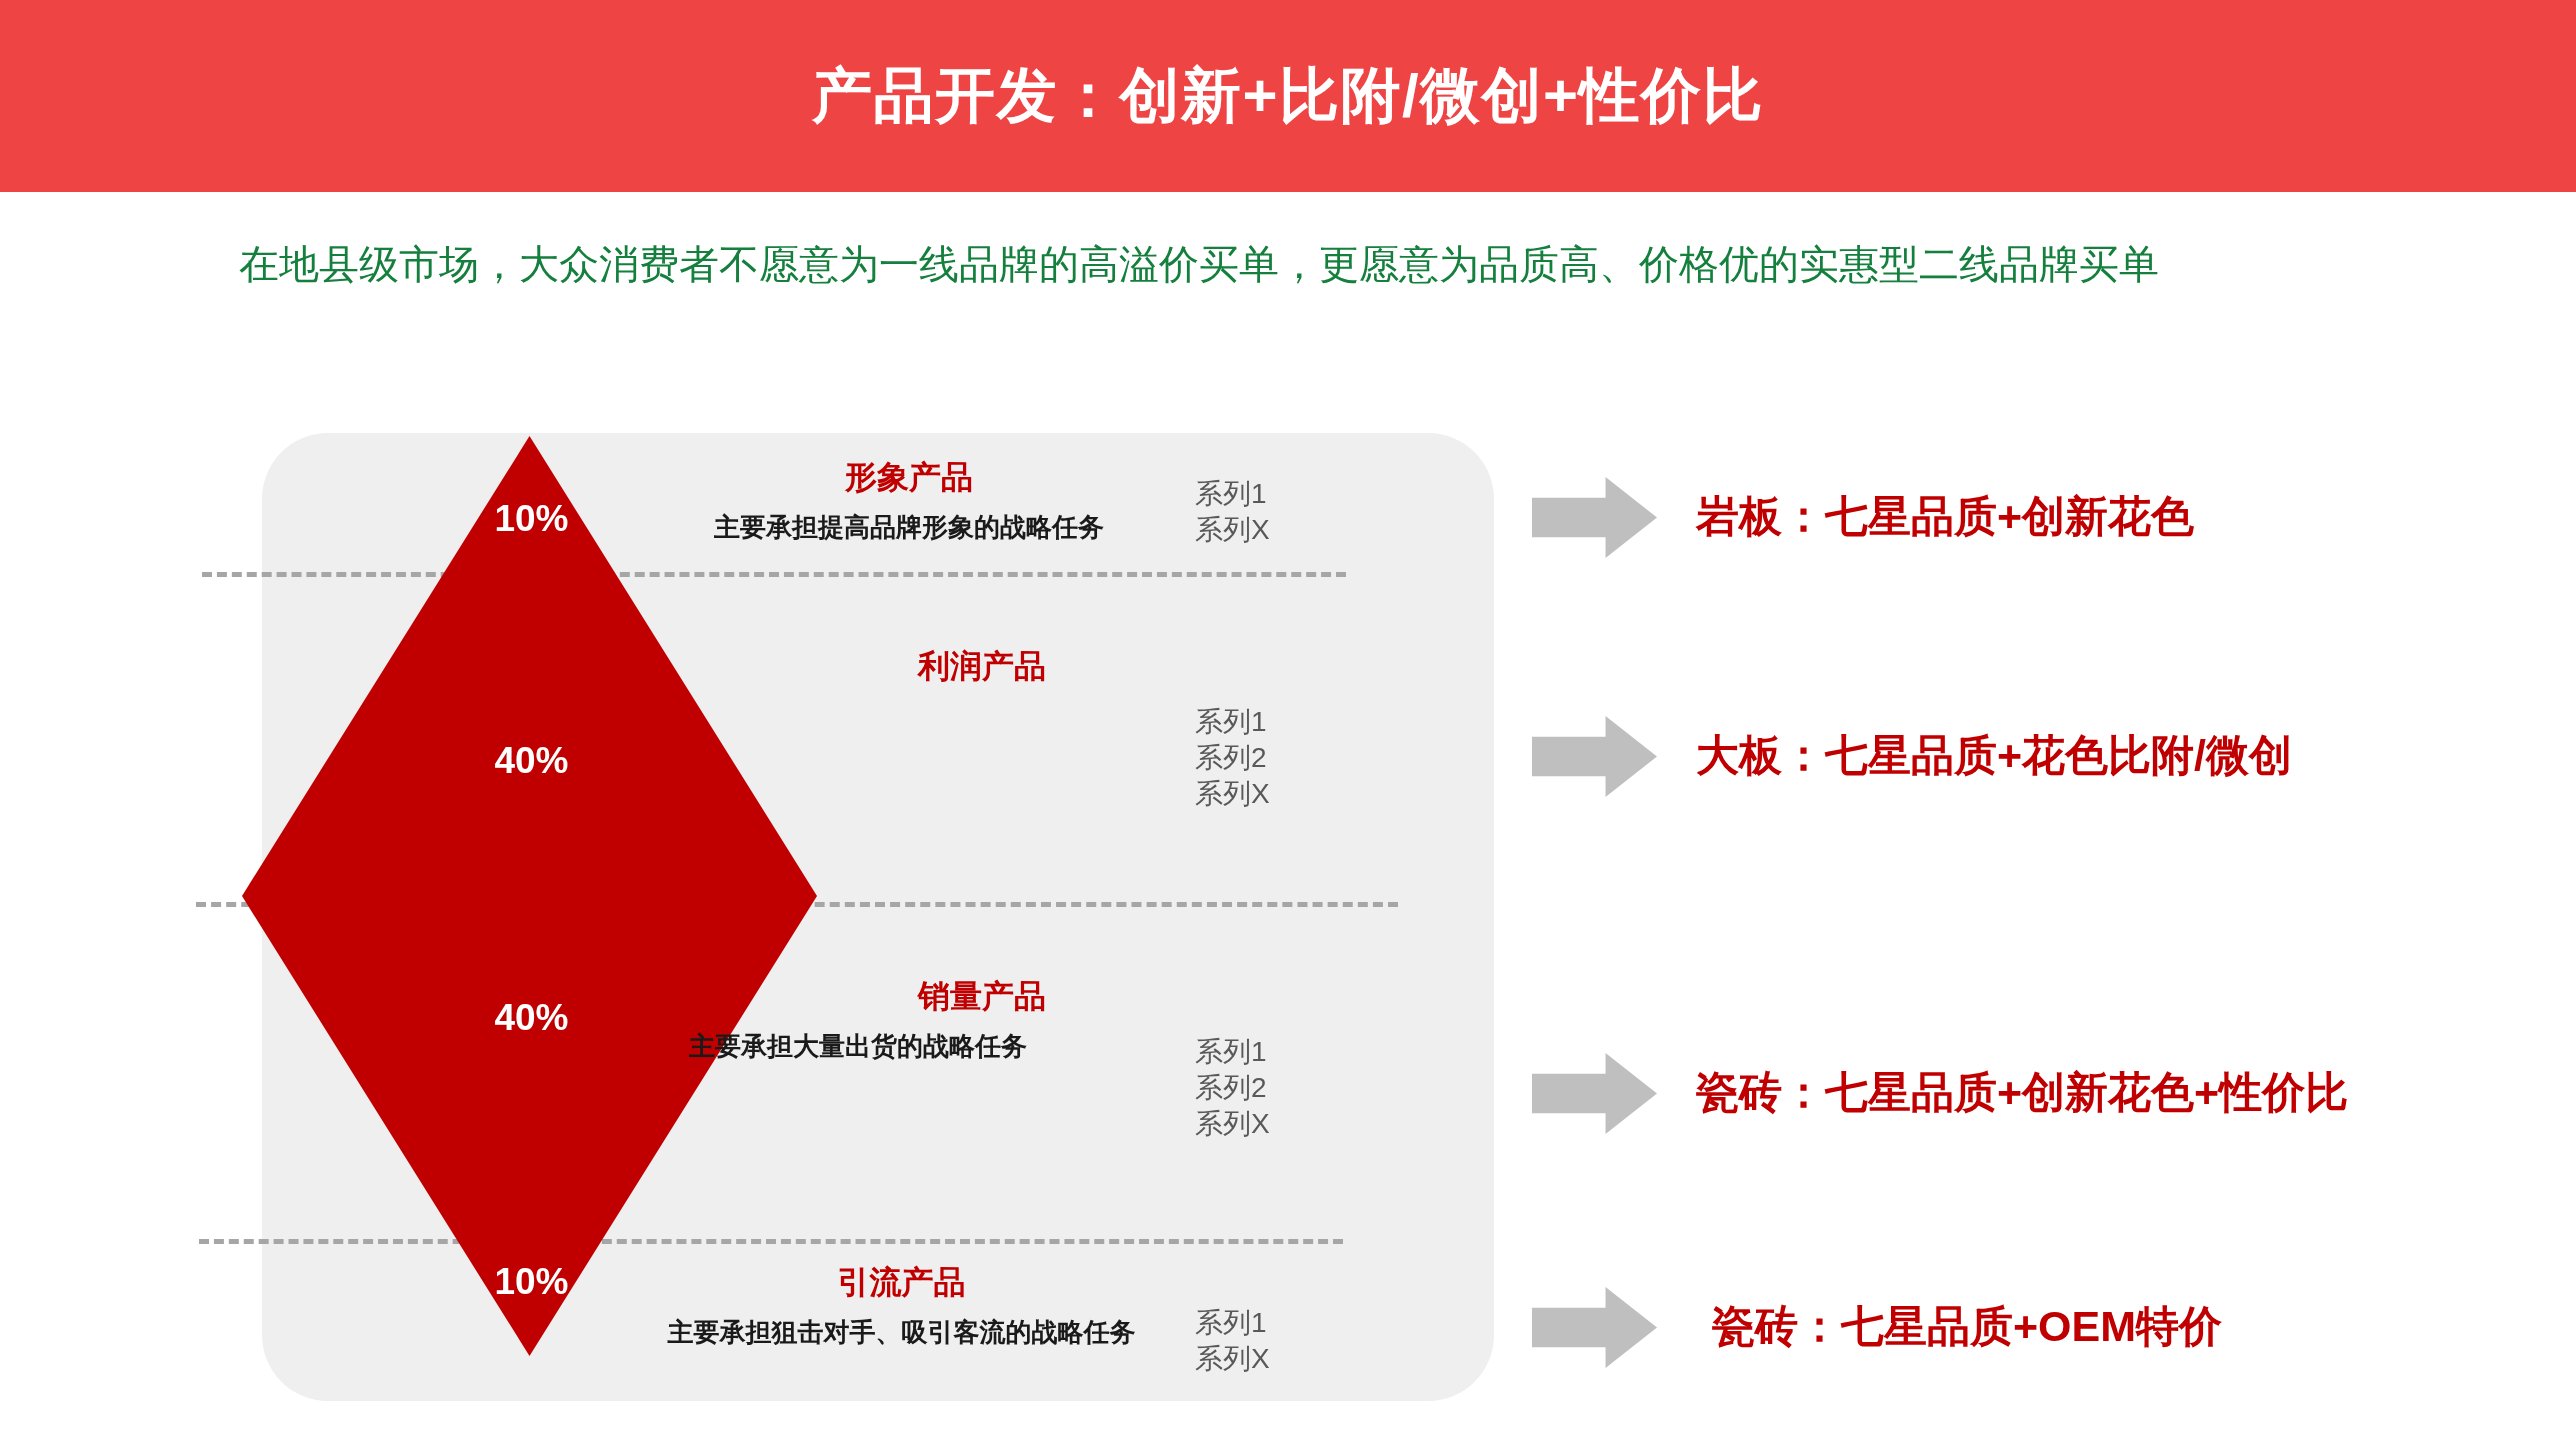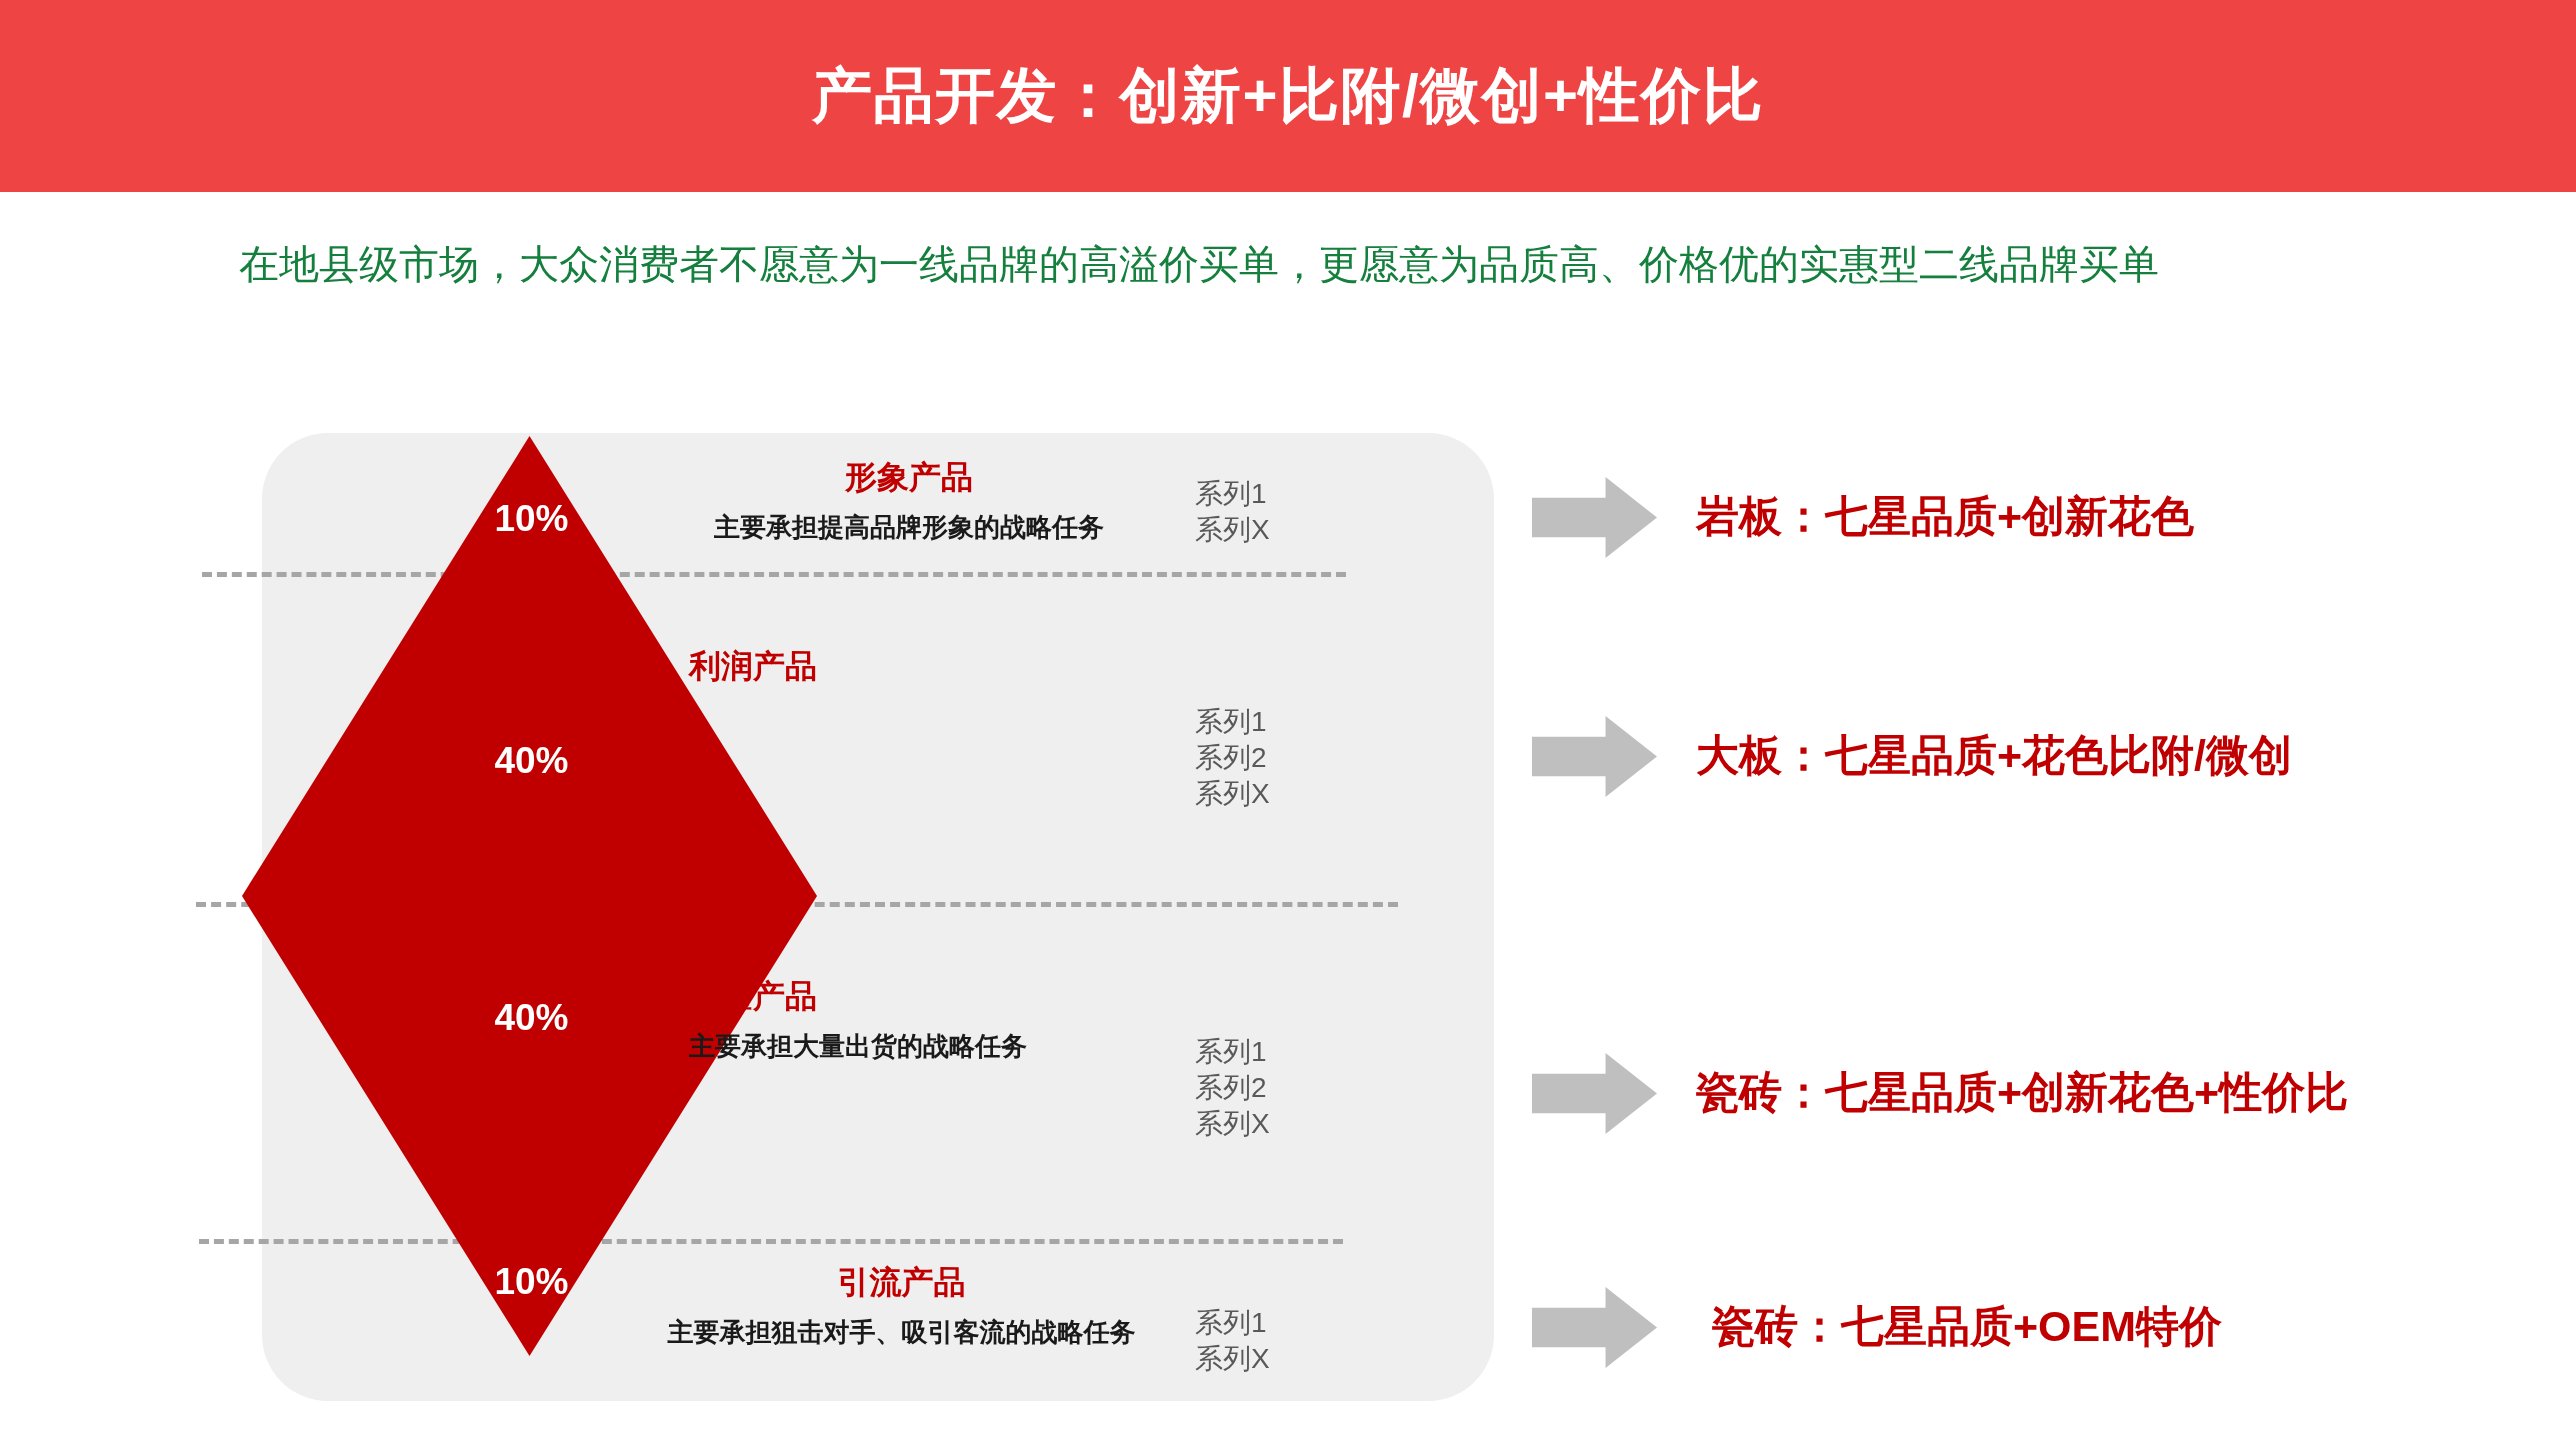--- a/index.html
+++ b/index.html
@@ -108,21 +108,21 @@
     font-weight: bold;
     font-size: 26px;
     white-space: nowrap;
   }
 
   .prod-1 { left: 645px;  top: 456px; text-align: center; width: 528px; }
   .prod-2 { left: 689px;  top: 645px; text-align: left;  width: 586px; }
   .prod-3 { left: 689px;  top: 975px; text-align: left; width: 586px; }
   .prod-4 { left: 557px;  top: 1261px; text-align: center; width: 689px; }
 
-  .prod-2 .prod-title, .prod-3 .prod-title { }
+  .prod-2 .prod-title, .prod-3 .prod-title { text-align: center; }
 
   
   .series {
     position: absolute;
     color: #595959;
     font-size: 28px;
     line-height: 1.28;
     white-space: nowrap;
   }
   .series-1 { left: 1195px; top: 476px; }

